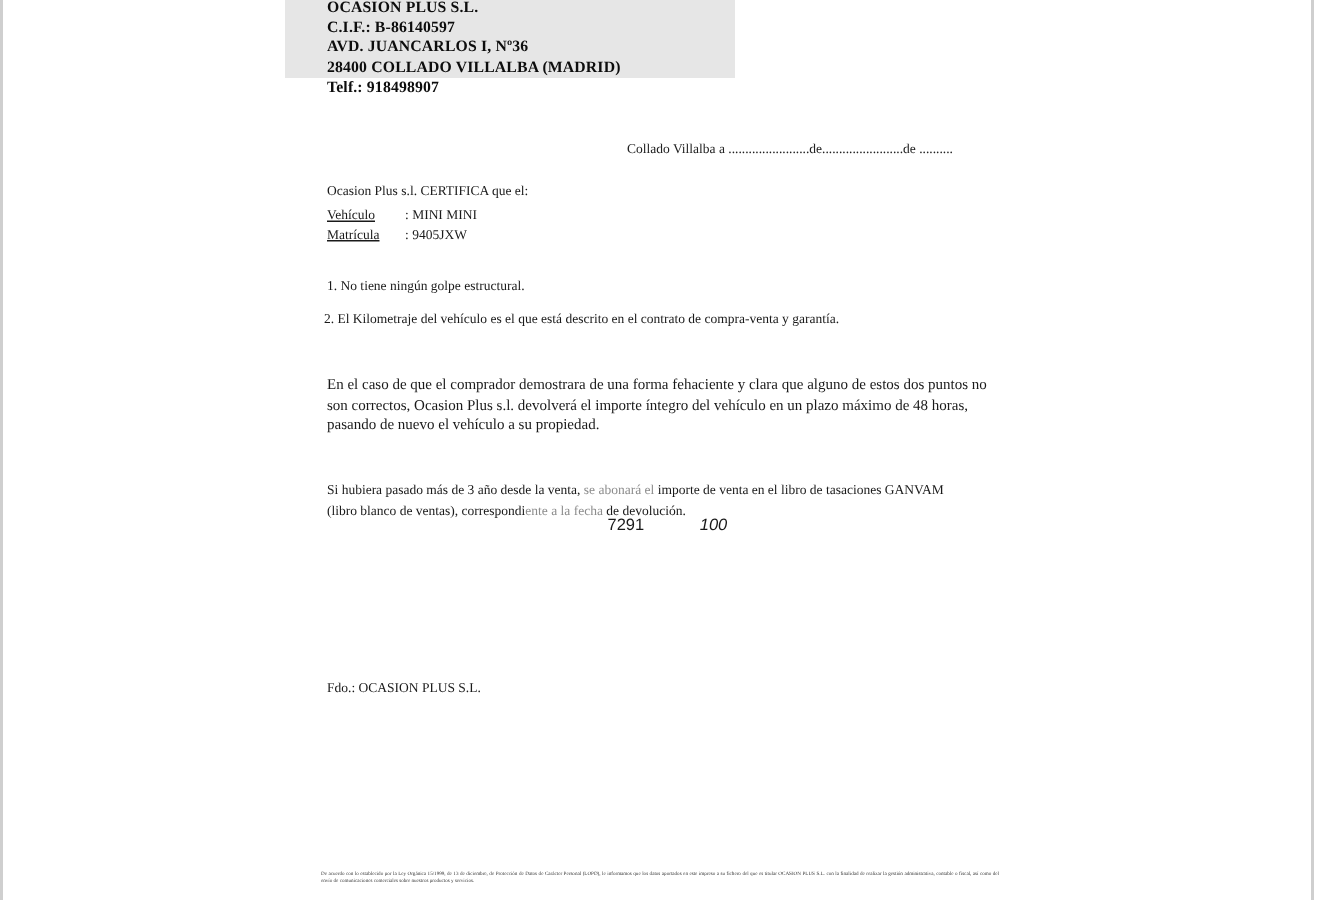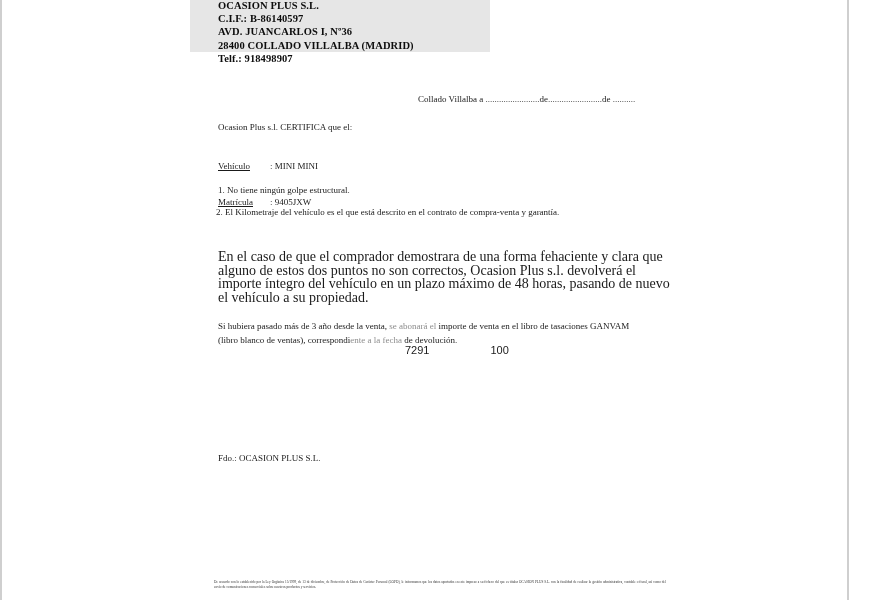--- a/index.html
+++ b/index.html
@@ -11,24 +11,23 @@
     width: 880px;
     height: 600px;
     overflow: hidden;
     font-family: "Liberation Serif", serif;
     color: #111111;
     position: relative;
   }
   .page {
     position: absolute;
     left: 0; top: 0;
-    width: 808px;
+    width: 876px;
     height: 600px;
     background: #ffffff;
-    padding-left: 41px;
   }
   
   .edge-left {
     position: absolute;
     left: 0; top: 0;
     width: 2px; height: 600px;
     background: #cfcfcf;
   }
   .edge-right {
     position: absolute;
@@ -78,21 +77,20 @@
   .vehicle-block {
     position: absolute;
     left: 218px;
     top: 137px;
     font-size: 9px;
     line-height: 13px;
     color: #1a1a1a;
   }
   .vehicle-row {
     white-space: nowrap;
-    margin-top: 23px;
   }
   .vehicle-row .k {
     display: inline-block;
     width: 52px;
     text-decoration: underline;
   }
   .point1 {
     position: absolute;
     left: 218px;
     top: 185px;
@@ -104,21 +102,21 @@
     left: 216px;
     top: 207px;
     font-size: 9px;
     color: #1a1a1a;
   }
   .para1 {
     position: absolute;
     left: 218px;
     top: 250px;
     width: 452px;
-    font-size: 14px;
+    font-size: 10px;
     line-height: 13.5px;
     color: #1a1a1a;
     text-align: left;
   }
   .para2 {
     position: absolute;
     left: 218px;
     top: 298px;
     width: 452px;
     font-size: 9px;
@@ -140,21 +138,22 @@
   .numbers {
     position: absolute;
     left: 405px;
     top: 344px;
     font-size: 11px;
     color: #1a1a1a;
     font-family: "Liberation Sans", sans-serif;
   }
   .numbers .n2 {
     display: inline-block;
-    margin-left: 61px;
+    margin-left: 37px;
+    font-style: italic;
   }
   .signature {
     position: absolute;
     left: 218px;
     top: 453px;
     font-size: 9px;
     color: #1a1a1a;
   }
   .footer {
     position: absolute;

